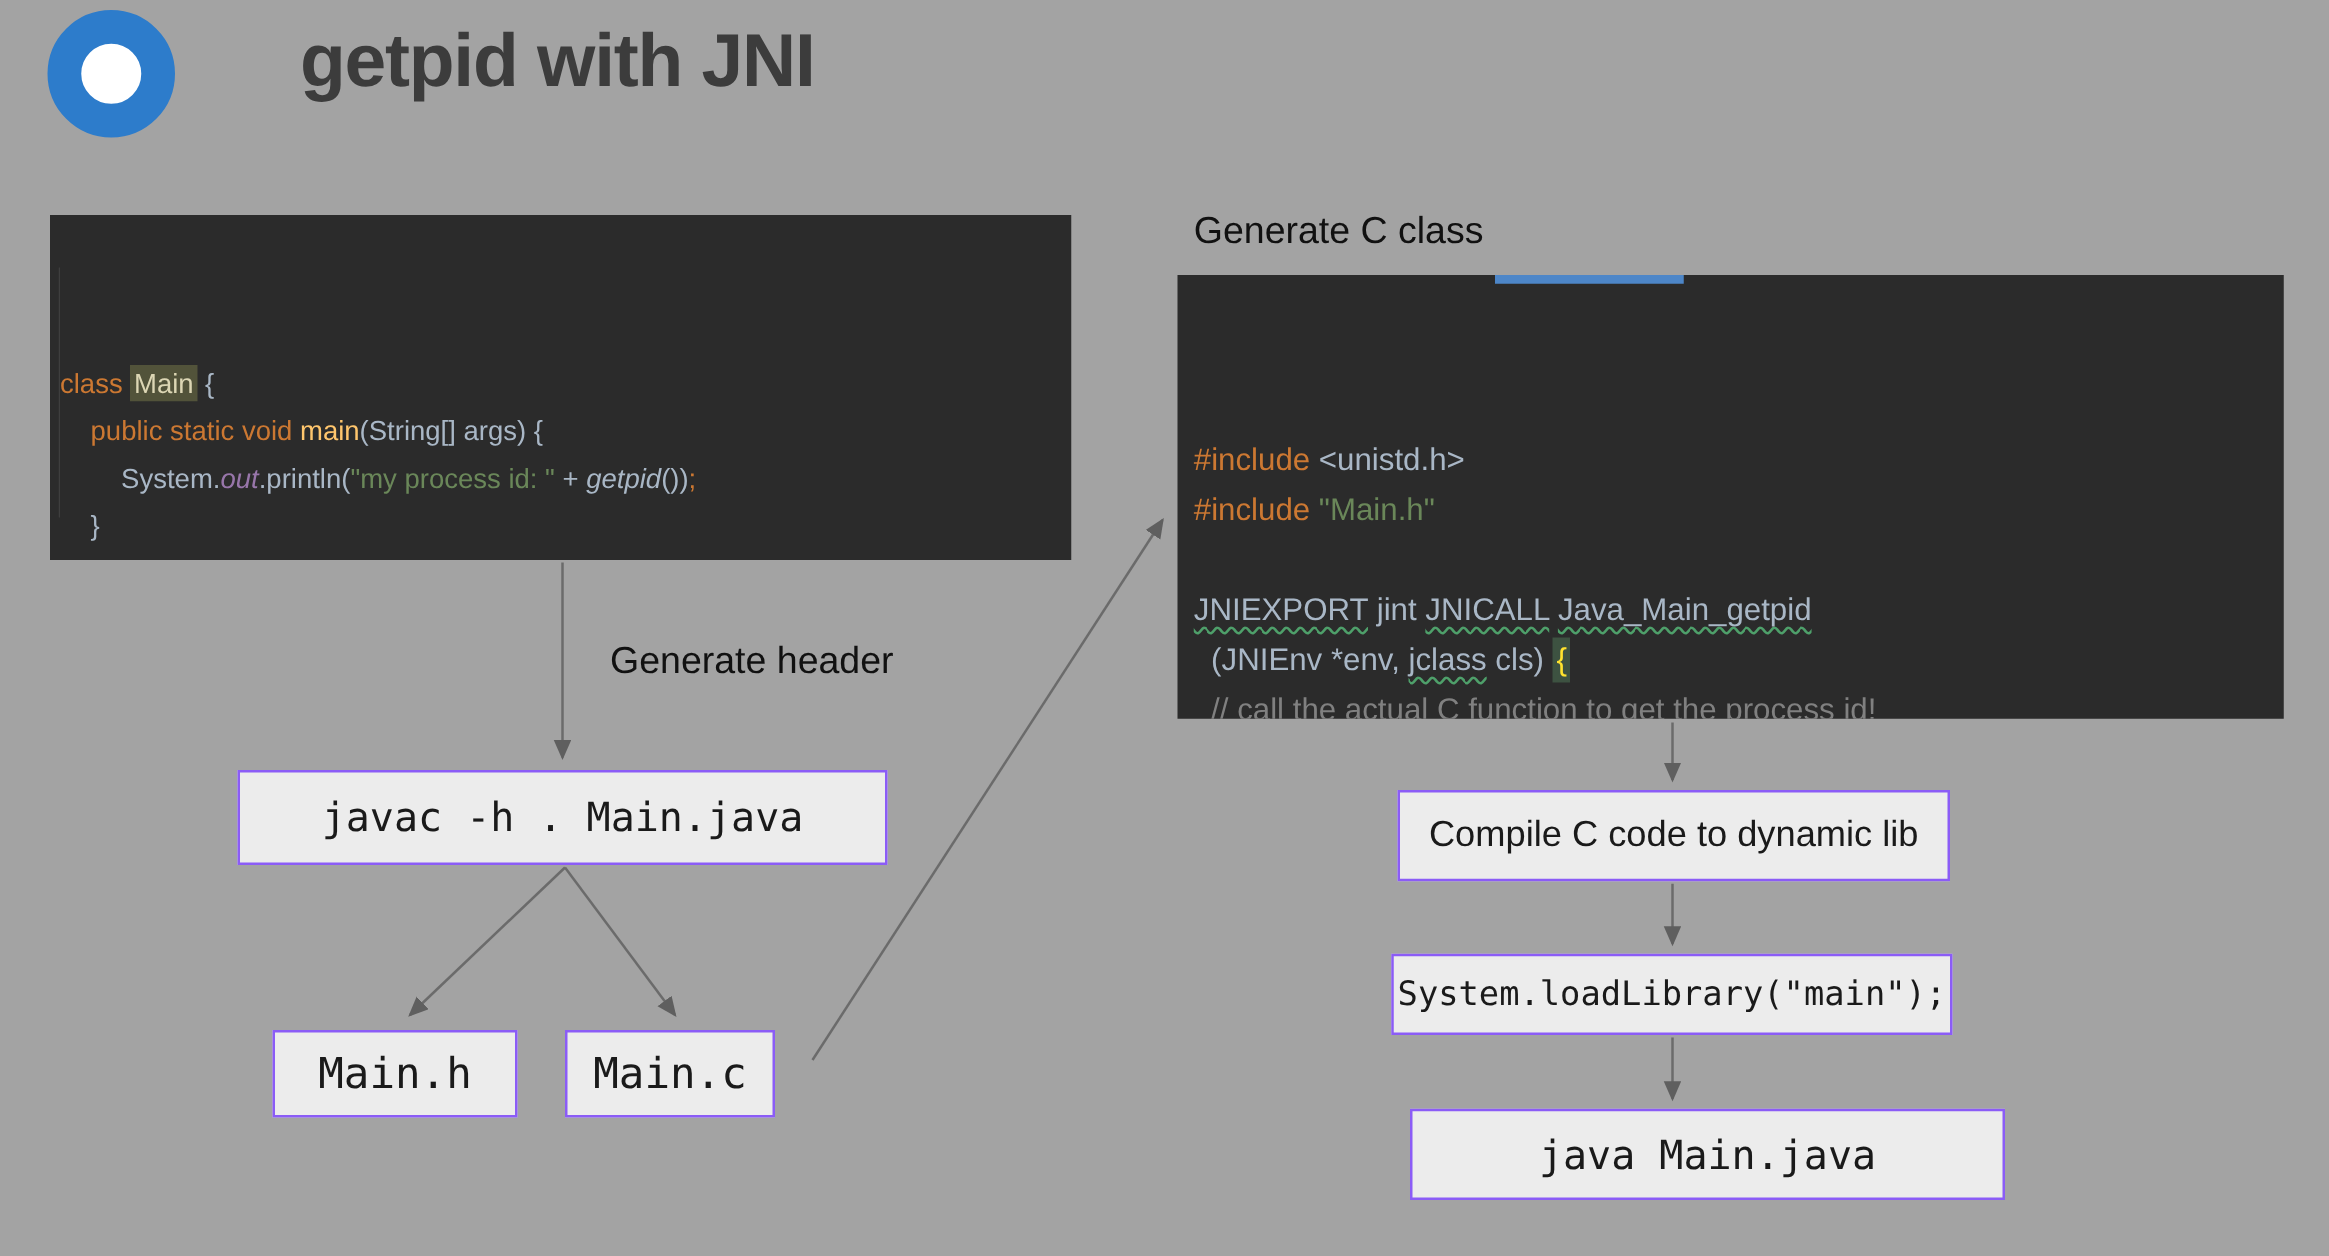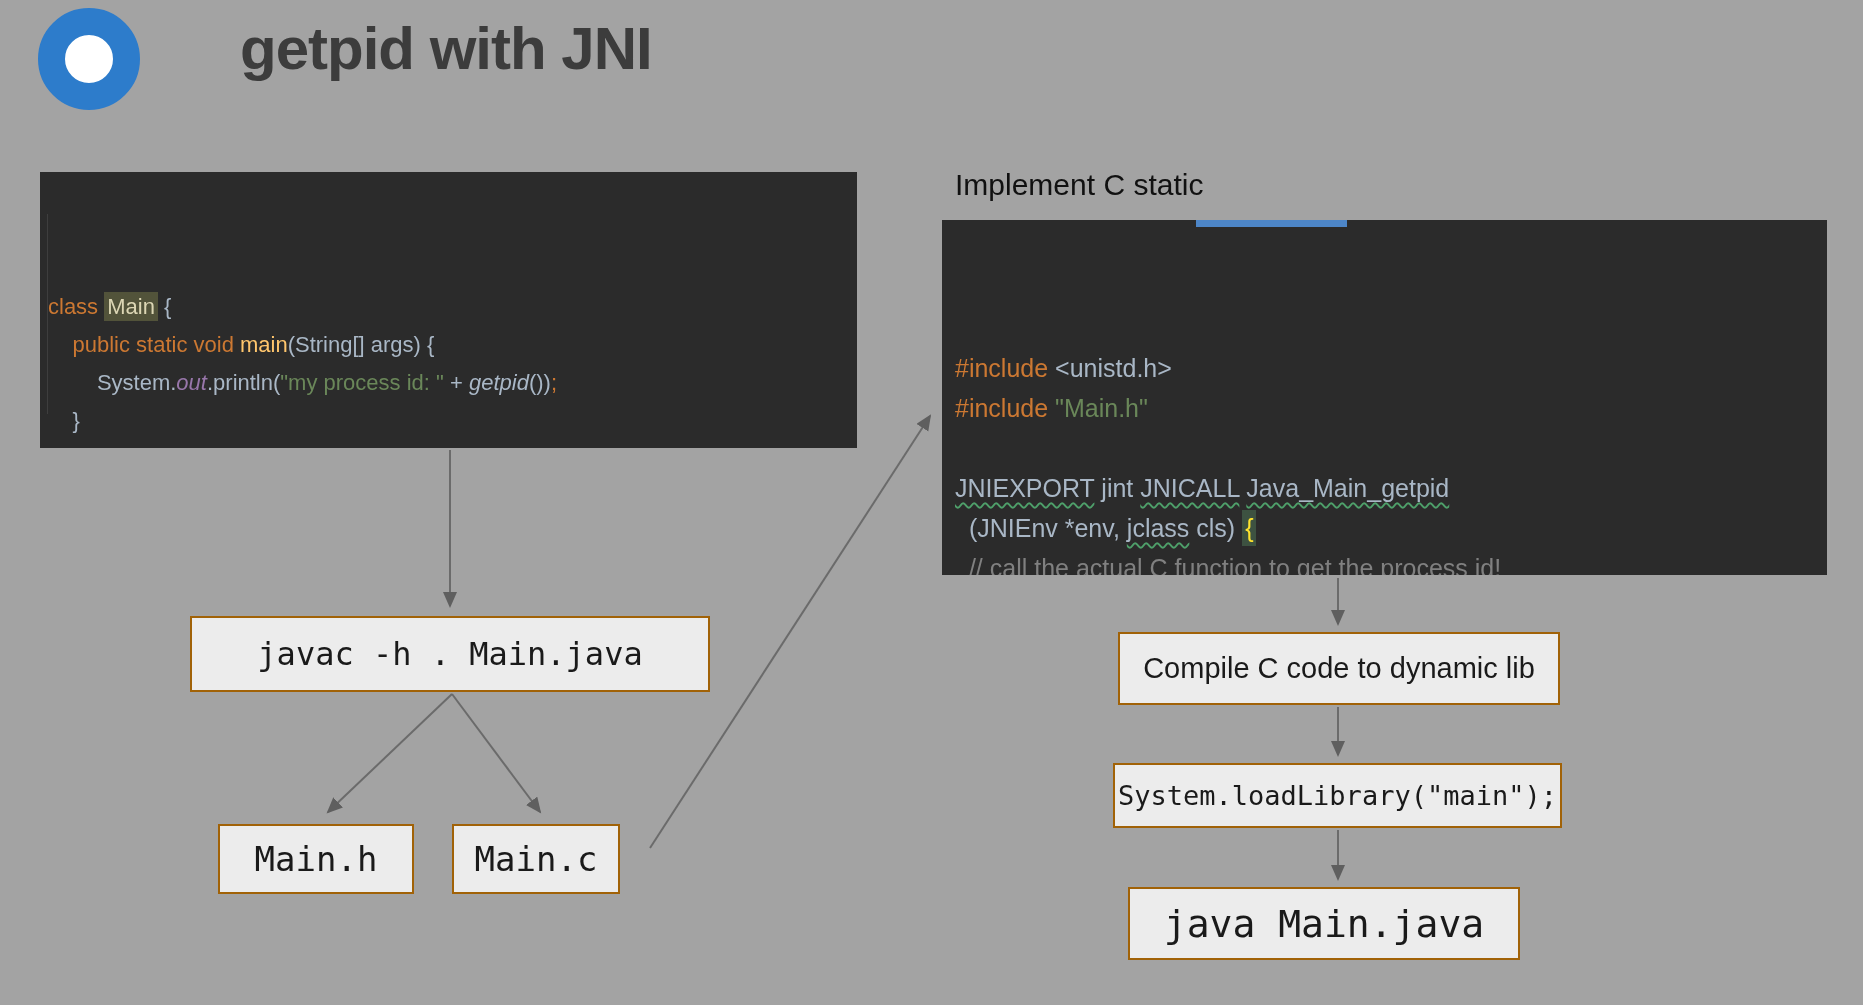--- a/index.html
+++ b/index.html
@@ -37,30 +37,30 @@
   .tk-it{font-style:italic;}
   .tk-sq{text-decoration-line:underline;text-decoration-style:wavy;
          text-decoration-color:#4ea06a;text-decoration-thickness:2px;text-underline-offset:5px;}
   .tk-hl{background:#52533a;color:#dcd6b4;padding:2px 3px;}
   .tk-brace{background:#3d5241;color:#ffe32e;padding:4px 3px;}
 
   .indent-guide{position:absolute;left:7px;top:42px;width:1px;height:200px;background:#3e3e3e;}
   .scroll-accent{position:absolute;left:254px;top:0;width:151px;height:7px;background:#4d86c8;}
 
   
-  .flow-box{position:absolute;background:#ececec;border:2px solid #a16207;box-sizing:border-box;
+  .flow-box{position:absolute;background:#ececec;border:2px solid #8b5cf6;box-sizing:border-box;
             display:flex;align-items:center;justify-content:center;color:#1a1a1a;white-space:nowrap;}
   .mono{font-family:"DejaVu Sans Mono",monospace;}
   .box-javac{left:190px;top:616px;width:520px;height:76px;font-size:32px;}
   .box-mainh{left:218px;top:824px;width:196px;height:70px;font-size:34px;}
   .box-mainc{left:452px;top:824px;width:168px;height:70px;font-size:34px;}
   .box-compile{left:1118px;top:632px;width:442px;height:73px;font-size:29px;
                font-family:"Liberation Sans",sans-serif;}
   .box-loadlib{left:1113px;top:763px;width:449px;height:65px;font-size:27px;}
-  .box-run{left:1128px;top:887px;width:392px;height:73px;font-size:38px;}
+  .box-run{left:1128px;top:887px;width:476px;height:73px;font-size:32px;}
 
   .arrows{position:absolute;left:0;top:0;width:1863px;height:1005px;pointer-events:none;}
 </style>
 </head>
 <body>
 
 <div class="slide">
 
   <div class="logo"></div>
   <div class="title">getpid with JNI</div>
@@ -77,25 +77,26 @@
     <line x1="650" y1="848" x2="930" y2="416" stroke="#6b6b6b" stroke-width="2" marker-end="url(#ah)"></line>
     <line x1="1338" y1="578" x2="1338" y2="624" stroke="#6b6b6b" stroke-width="2" marker-end="url(#ah)"></line>
     <line x1="1338" y1="707" x2="1338" y2="755" stroke="#6b6b6b" stroke-width="2" marker-end="url(#ah)"></line>
     <line x1="1338" y1="830" x2="1338" y2="879" stroke="#6b6b6b" stroke-width="2" marker-end="url(#ah)"></line>
   </svg>
 
   <div class="editor editor-java">
     <div class="indent-guide"></div>
   <div class="code-line"><span class="tk-kw">class </span><span class="tk-hl">Main</span><span class="tk-id"> {</span></div><div class="code-line"><span class="tk-id">    </span><span class="tk-kw">public static void </span><span class="tk-fn">main</span><span class="tk-id">(String[] args) {</span></div><div class="code-line"><span class="tk-id">        System.</span><span class="tk-field">out</span><span class="tk-id">.println(</span><span class="tk-str">"my process id: "</span><span class="tk-id"> + </span><span class="tk-id tk-it">getpid</span><span class="tk-id">())</span><span class="tk-kw">;</span></div><div class="code-line"><span class="tk-id">    }</span></div><div class="code-line">&nbsp;</div></div>
 
-  <div class="flow-label lbl-implement">Implement C static</div>
+  <div class="flow-label lbl-implement">Generate C class</div>
   <div class="editor editor-c">
     <div class="scroll-accent"></div>
   <div class="code-line"><span class="tk-kw">#include </span><span class="tk-id">&lt;unistd.h&gt;</span></div><div class="code-line"><span class="tk-kw">#include </span><span class="tk-str">"Main.h"</span></div><div class="code-line">&nbsp;</div><div class="code-line"><span class="tk-id tk-sq">JNIEXPORT</span><span class="tk-id"> jint </span><span class="tk-id tk-sq">JNICALL</span><span class="tk-id"> </span><span class="tk-id tk-sq">Java_Main_getpid</span></div><div class="code-line"><span class="tk-id">  (JNIEnv *env, </span><span class="tk-id tk-sq">jclass</span><span class="tk-id"> cls) </span><span class="tk-brace">{</span></div><div class="code-line"><span class="tk-cmt">  // call the actual C function to get the process id!</span></div></div>
 
+  <div class="flow-label lbl-generate">Generate header</div>
   <div class="flow-box mono box-javac">javac -h . Main.java</div>
   <div class="flow-box mono box-mainh">Main.h</div>
   <div class="flow-box mono box-mainc">Main.c</div>
 
   <div class="flow-box box-compile">Compile C code to dynamic lib</div>
   <div class="flow-box mono box-loadlib">System.loadLibrary("main");</div>
   <div class="flow-box mono box-run">java Main.java</div>
 
 </div>
 

